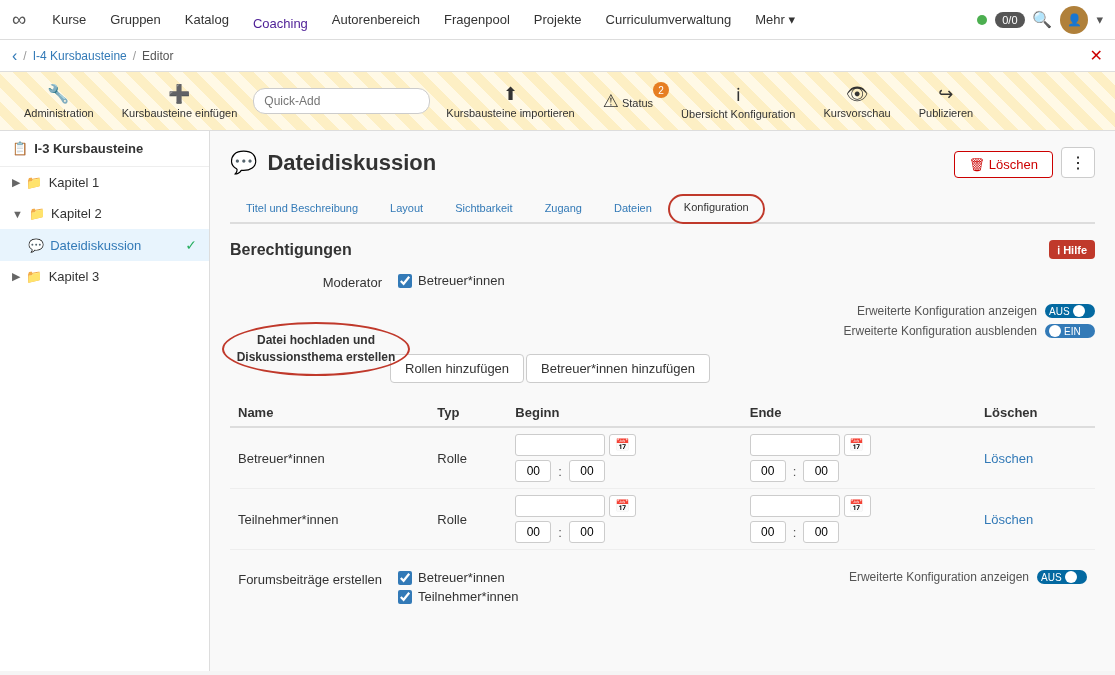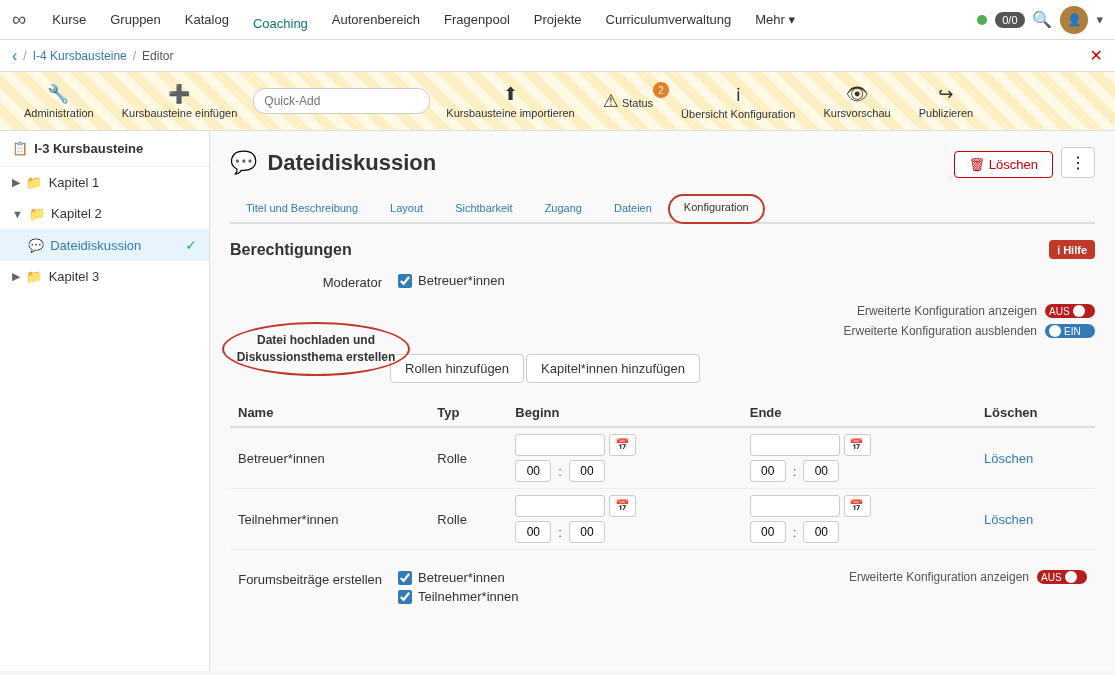--- a/index.html
+++ b/index.html
@@ -21,21 +21,21 @@
       font-size: 20px;
     }
     .top-nav-item {
       padding: 4px 10px;
       cursor: pointer;
       color: #333;
       font-size: 13px;
       border-radius: 4px;
       white-space: nowrap;
     }
-    .top-nav-item.active { color: #0f766e; margin-top: 8px; }
+    .top-nav-item.active { color: #4c1d95; margin-top: 8px; }
     .top-nav-spacer { flex: 1; }
     .top-nav-right { display: flex; align-items: center; gap: 8px; }
     .status-dot { width: 10px; height: 10px; border-radius: 50%; background: #4caf50; }
     .score-badge { background: #555; color: #fff; border-radius: 10px; padding: 2px 7px; font-size: 11px; }
     .search-icon-btn { cursor: pointer; font-size: 16px; color: #555; }
     .avatar { width: 28px; height: 28px; border-radius: 50%; background: #b0803a; display: flex; align-items: center; justify-content: center; color: #fff; font-size: 12px; }
     .more-btn { cursor: pointer; color: #333; font-size: 13px; }
 
     
     .breadcrumb-bar {
@@ -283,21 +283,21 @@
       align-items: center;
       justify-content: flex-end;
       gap: 8px;
       font-size: 12px;
       color: #555;
       margin-bottom: 6px;
     }
     .toggle-switch {
       display: inline-flex;
       align-items: center;
-      background: #b91c1c;
+      background: #0369a1;
       border-radius: 10px;
       padding: 1px 4px;
       font-size: 10px;
       color: #fff;
       cursor: pointer;
       gap: 3px;
       min-width: 50px;
     }
     .toggle-switch.on { background: #337ab7; }
     .toggle-dot {
@@ -548,21 +548,21 @@
     <div class="config-toggle-row">
       <span>Erweiterte Konfiguration ausblenden</span>
       <div class="toggle-switch on">
         <span class="toggle-dot"></span>
         <span class="toggle-label">EIN</span>
       </div>
     </div>
 
     <div class="buttons-row">
       <button class="btn-secondary">Rollen hinzufügen</button>
-      <button class="btn-secondary">Kapitel*innen hinzufügen</button>
+      <button class="btn-secondary">Betreuer*innen hinzufügen</button>
     </div>
 
     <table class="perm-table">
       <thead>
         <tr>
           <th>Name</th>
           <th>Typ</th>
           <th>Beginn</th>
           <th>Ende</th>
           <th>Löschen</th>

